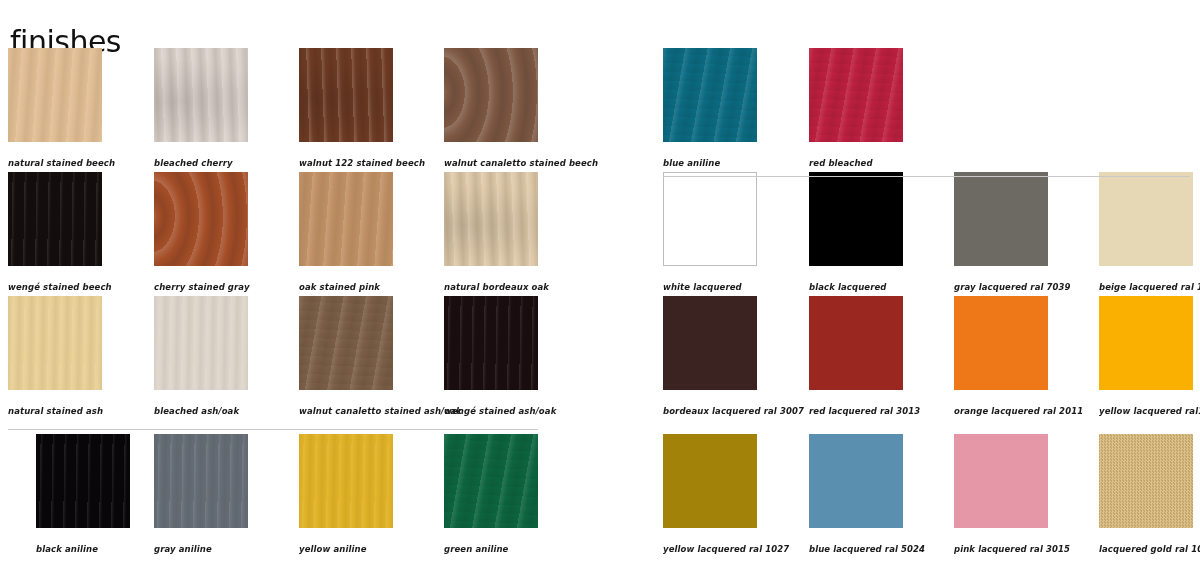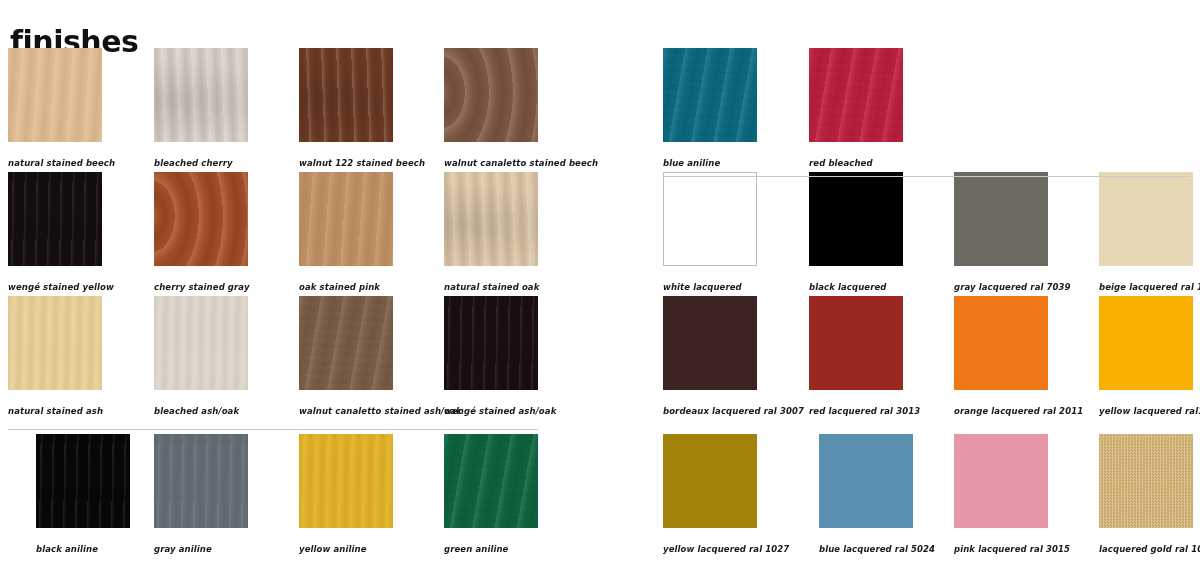--- a/index.html
+++ b/index.html
@@ -13,21 +13,21 @@
     position: relative;
     font-family: "Liberation Sans", sans-serif;
     overflow: hidden;
   }
 
   #page-title {
     position: absolute;
     left: 10px;
     top: 4px;
     font-size: 30px;
-    font-weight: 700;
+    font-weight: 400;
     letter-spacing: -0.5px;
     color: #111111;
     font-family: "DejaVu Sans", sans-serif;
     text-align: right;
   }
 
   .panel {
     position: absolute;
     top: 48px;
   }
@@ -148,33 +148,33 @@
         <div class="caption">walnut 122 stained beech</div>
       </div>
       <div class="cell" style="left: 444px;">
         <div class="swatch grain-c" title="walnut canaletto stained beech" style="background: rgb(125, 88, 67);"></div>
         <div class="caption">walnut canaletto stained beech</div>
       </div>
     </div>
     <div class="grid-row" style="top: 124px;">
       <div class="cell" style="left: 8px;">
         <div class="swatch grain-d" title="wengé stained beech" style="background: rgb(20, 13, 14);"></div>
-        <div class="caption">wengé stained yellow</div>
+        <div class="caption">wengé stained beech</div>
       </div>
       <div class="cell" style="left: 154px;">
         <div class="swatch grain-c" title="cherry stained beech" style="background: rgb(164, 78, 40);"></div>
         <div class="caption">cherry stained gray</div>
       </div>
       <div class="cell" style="left: 299px;">
         <div class="swatch grain-a" title="oak stained beech" style="background: rgb(192, 144, 100);"></div>
         <div class="caption">oak stained pink</div>
       </div>
       <div class="cell" style="left: 444px;">
         <div class="swatch grain-b" title="natural stained oak" style="background: rgb(221, 200, 168);"></div>
-        <div class="caption">natural stained oak</div>
+        <div class="caption">natural bordeaux oak</div>
       </div>
     </div>
     <div class="grid-row" style="top: 248px;">
       <div class="cell" style="left: 8px;">
         <div class="swatch grain-d" title="natural stained ash" style="background: rgb(232, 207, 150);"></div>
         <div class="caption">natural stained ash</div>
       </div>
       <div class="cell" style="left: 154px;">
         <div class="swatch grain-d" title="bleached ash/oak" style="background: rgb(222, 213, 203);"></div>
         <div class="caption">bleached ash/oak</div>
@@ -252,21 +252,21 @@
       <div class="cell" style="left: 444px;">
         <div class="swatch grain-none" title="yellow lacquered ral1003" style="background: rgb(249, 176, 0);"></div>
         <div class="caption">yellow lacquered ral1003</div>
       </div>
     </div>
     <div class="grid-row" style="top: 386px;">
       <div class="cell" style="left: 8px;">
         <div class="swatch grain-none" title="yellow lacquered ral 1027" style="background: rgb(162, 130, 8);"></div>
         <div class="caption">yellow lacquered ral 1027</div>
       </div>
-      <div class="cell" style="left: 164px;">
+      <div class="cell" style="left: 154px;">
         <div class="swatch grain-none" title="blue lacquered ral 5024" style="background: rgb(90, 143, 176);"></div>
         <div class="caption">blue lacquered ral 5024</div>
       </div>
       <div class="cell" style="left: 299px;">
         <div class="swatch grain-none" title="pink lacquered ral 3015" style="background: rgb(229, 151, 168);"></div>
         <div class="caption">pink lacquered ral 3015</div>
       </div>
       <div class="cell" style="left: 444px;">
         <div class="swatch grain-sparkle" title="lacquered gold ral 1036" style="background: rgb(213, 181, 116);"></div>
         <div class="caption">lacquered gold ral 1036</div>

